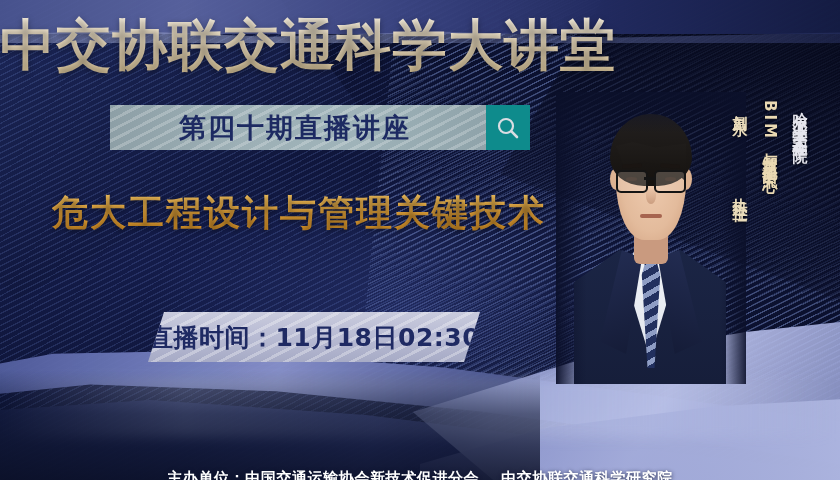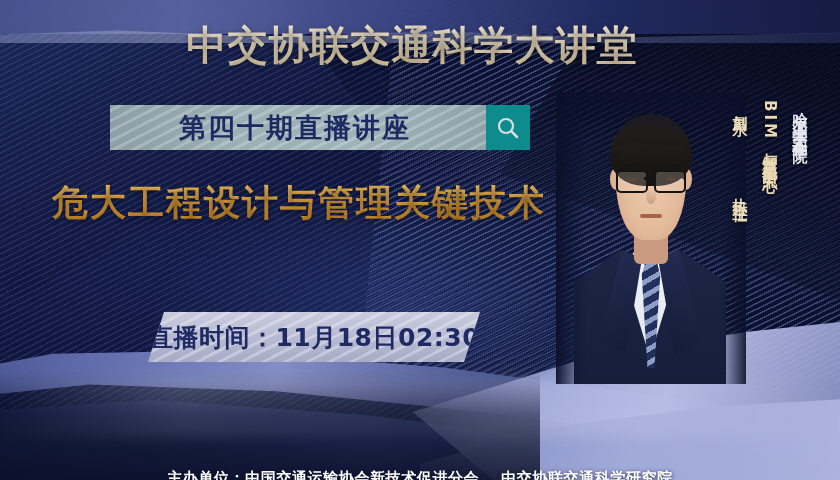--- a/index.html
+++ b/index.html
@@ -92,22 +92,22 @@
     background:linear-gradient(90deg,rgba(255,255,255,.0) 0%,rgba(210,216,245,.35) 22%,rgba(255,255,255,.12) 48%,rgba(200,208,240,.30) 72%,rgba(255,255,255,0) 100%);
     filter:blur(6px);
   }
   .bottom-dark{
     position:absolute;left:0;bottom:0;width:540px;height:110px;
     background:linear-gradient(180deg,rgba(12,20,48,.0) 0%,rgba(11,18,44,.55) 40%,rgba(9,14,36,.85) 100%);
   }
 
   
   .main-title{
-    position:absolute;left:0;top:16px;width:824px;text-align:center;
-    font-size:40px;line-height:58px;font-weight:bold;letter-spacing:1px;
+    position:absolute;left:0;top:16px;width:824px;text-align:left;
+    font-size:55px;line-height:58px;font-weight:bold;letter-spacing:1px;
     color:#f2e3c6;
     background:linear-gradient(180deg,#fbf3e2 0%,#f0dfbe 55%,#dcc79c 100%);
     -webkit-background-clip:text;background-clip:text;-webkit-text-fill-color:transparent;
     text-shadow:0 2px 6px rgba(0,0,0,.35);
     font-family:"DejaVu Sans","Liberation Sans",sans-serif;
     white-space:nowrap;
   }
 
   
   .ep-banner{
@@ -132,21 +132,21 @@
     font-family:"DejaVu Sans","Liberation Sans",sans-serif;
     padding-right:6px;box-sizing:border-box;border-radius:11px;
   }
   .ep-search{
     width:44px;background:#0e8b8c;display:flex;align-items:center;justify-content:center;
   }
   .ep-search svg{display:block;}
 
   
   .headline{
-    position:absolute;left:52px;top:180px;width:520px;
+    position:absolute;left:52px;top:190px;width:520px;
     font-size:36px;line-height:46px;font-weight:bold;letter-spacing:2px;
     color:#e8a83a;
     background:linear-gradient(180deg,#f5c766 0%,#e7a336 55%,#d18c22 100%);
     -webkit-background-clip:text;background-clip:text;-webkit-text-fill-color:transparent;
     text-shadow:0 2px 5px rgba(0,0,0,.4);
     font-family:"DejaVu Sans","Liberation Sans",sans-serif;
     white-space:nowrap;
   }
 
   

